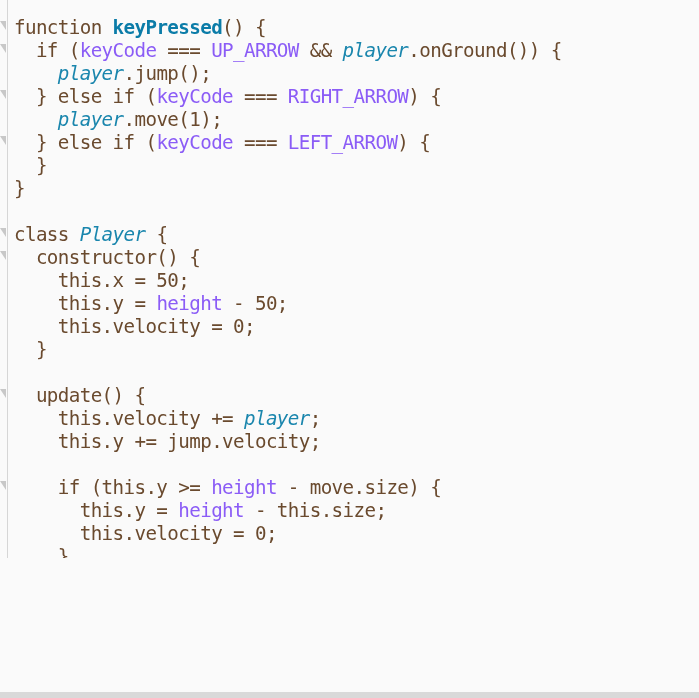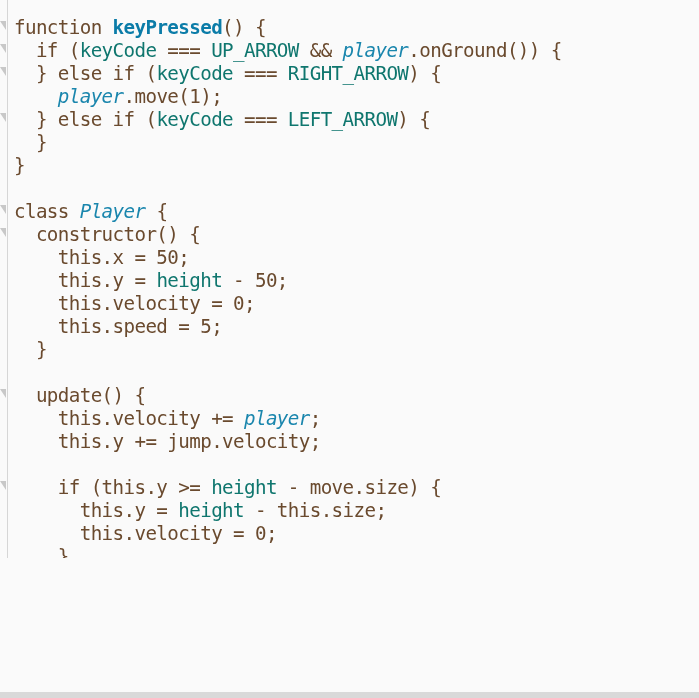--- a/index.html
+++ b/index.html
@@ -5,44 +5,44 @@
   html,body{margin:0;padding:0;}
   body{width:699px;height:698px;overflow:hidden;background:#fafafa;position:relative;}
   .editor{position:absolute;left:0;top:0;width:699px;height:558px;background:#fafafa;overflow:hidden;}
   .gutter{position:absolute;left:0;top:0;width:7px;height:692px;border-right:1px solid #d6d6d6;background:#fafafa;}
   .lines{position:absolute;left:14px;top:16px;}
   .line{height:23px;line-height:23px;white-space:pre;font-family:"DejaVu Sans Mono","Liberation Mono",monospace;font-size:19.2px;color:#6a4a2e;letter-spacing:-0.6px;position:relative;}
   .fold{position:absolute;left:-14px;top:5px;width:0;height:0;border-top:9px solid #c8c8c8;border-left:6px solid transparent;}
   .kw{color:#6a4a2e;}
   .fn{color:#0b7ca8;font-weight:bold;}
   .var{color:#1a86ad;font-style:italic;}
-  .const{color:#0f766e;}
+  .const{color:#8b5cf6;}
   .p{color:#6a4a2e;}
   .hscroll{position:absolute;left:0;bottom:0;width:699px;height:6px;background:#d9d9d9;}
 </style>
 </head>
 <body>
 
 <div class="editor">
   <div class="gutter"></div>
   <div class="lines" id="lines">
       <div class="line"><span class="fold"></span><span class="kw">function </span><span class="fn">keyPressed</span><span class="p">() {</span></div>
       <div class="line"><span class="fold"></span><span class="p">  if (</span><span class="const">keyCode</span><span class="p"> === </span><span class="const">UP_ARROW</span><span class="p"> &amp;&amp; </span><span class="var">player</span><span class="p">.onGround()) {</span></div>
+      <div class="line"><span class="p">    </span><span class="var">player</span><span class="p">.jump();</span></div>
       <div class="line"><span class="fold"></span><span class="p">  } else if (</span><span class="const">keyCode</span><span class="p"> === </span><span class="const">RIGHT_ARROW</span><span class="p">) {</span></div>
       <div class="line"><span class="p">    </span><span class="var">player</span><span class="p">.move(1);</span></div>
       <div class="line"><span class="fold"></span><span class="p">  } else if (</span><span class="const">keyCode</span><span class="p"> === </span><span class="const">LEFT_ARROW</span><span class="p">) {</span></div>
       <div class="line"><span class="p">  }</span></div>
       <div class="line"><span class="p">}</span></div>
       <div class="line"><span class="p"></span></div>
       <div class="line"><span class="fold"></span><span class="kw">class </span><span class="var">Player</span><span class="p"> {</span></div>
       <div class="line"><span class="fold"></span><span class="p">  constructor() {</span></div>
       <div class="line"><span class="p">    this.x = 50;</span></div>
       <div class="line"><span class="p">    this.y = </span><span class="const">height</span><span class="p"> - 50;</span></div>
       <div class="line"><span class="p">    this.velocity = 0;</span></div>
-      <div class="line"><span class="p">    this.speed = 5;</span></div>
       <div class="line"><span class="p">  }</span></div>
       <div class="line"><span class="p"></span></div>
       <div class="line"><span class="fold"></span><span class="p">  update() {</span></div>
       <div class="line"><span class="p">    this.velocity += </span><span class="var">player</span><span class="p">;</span></div>
       <div class="line"><span class="p">    this.y += jump.velocity;</span></div>
       <div class="line"><span class="p"></span></div>
       <div class="line"><span class="fold"></span><span class="p">    if (this.y &gt;= </span><span class="const">height</span><span class="p"> - move.size) {</span></div>
       <div class="line"><span class="p">      this.y = </span><span class="const">height</span><span class="p"> - this.size;</span></div>
       <div class="line"><span class="p">      this.velocity = 0;</span></div>
       <div class="line"><span class="p">    }</span></div>

